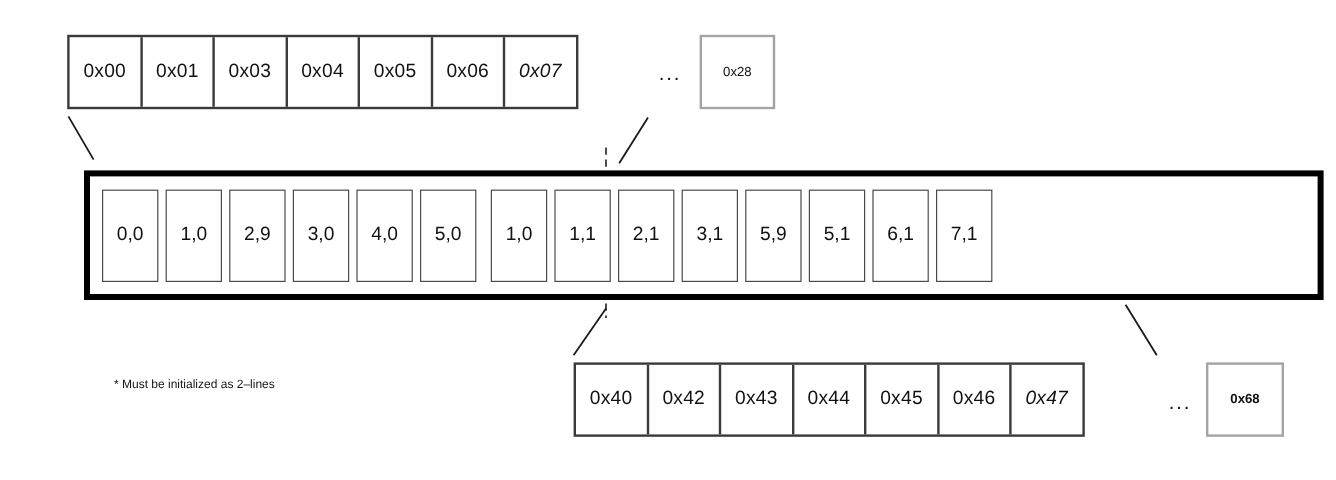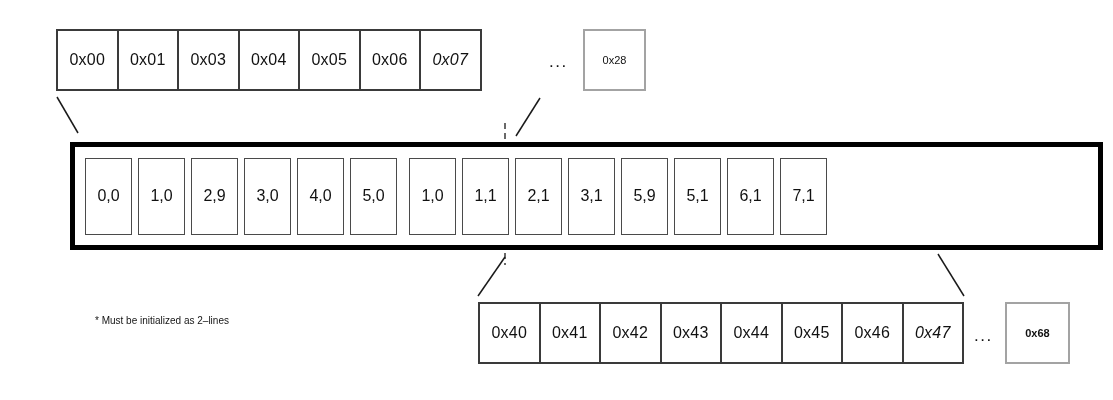--- a/index.html
+++ b/index.html
@@ -132,21 +132,20 @@
     <div class="word-cell">5,9</div>
     <div class="word-cell">5,1</div>
     <div class="word-cell">6,1</div>
     <div class="word-cell">7,1</div>
   </div>
 
   <div class="footnote">* Must be initialized as 2–lines</div>
 
   <div class="mem-row" style="left:478px; top:302px;">
     <div class="mem-cell">0x40</div>
-    <div class="mem-cell">0x41</div>
     <div class="mem-cell">0x42</div>
     <div class="mem-cell">0x43</div>
     <div class="mem-cell">0x44</div>
     <div class="mem-cell">0x45</div>
     <div class="mem-cell">0x46</div>
     <div class="mem-cell">0x47</div>
   </div>
   <span class="ellipsis" style="left:974px; top:326px;">...</span>
   <div class="tail-box" style="left:1005px; top:302px; width:65px;font-weight:bold;">0x68</div>
 

